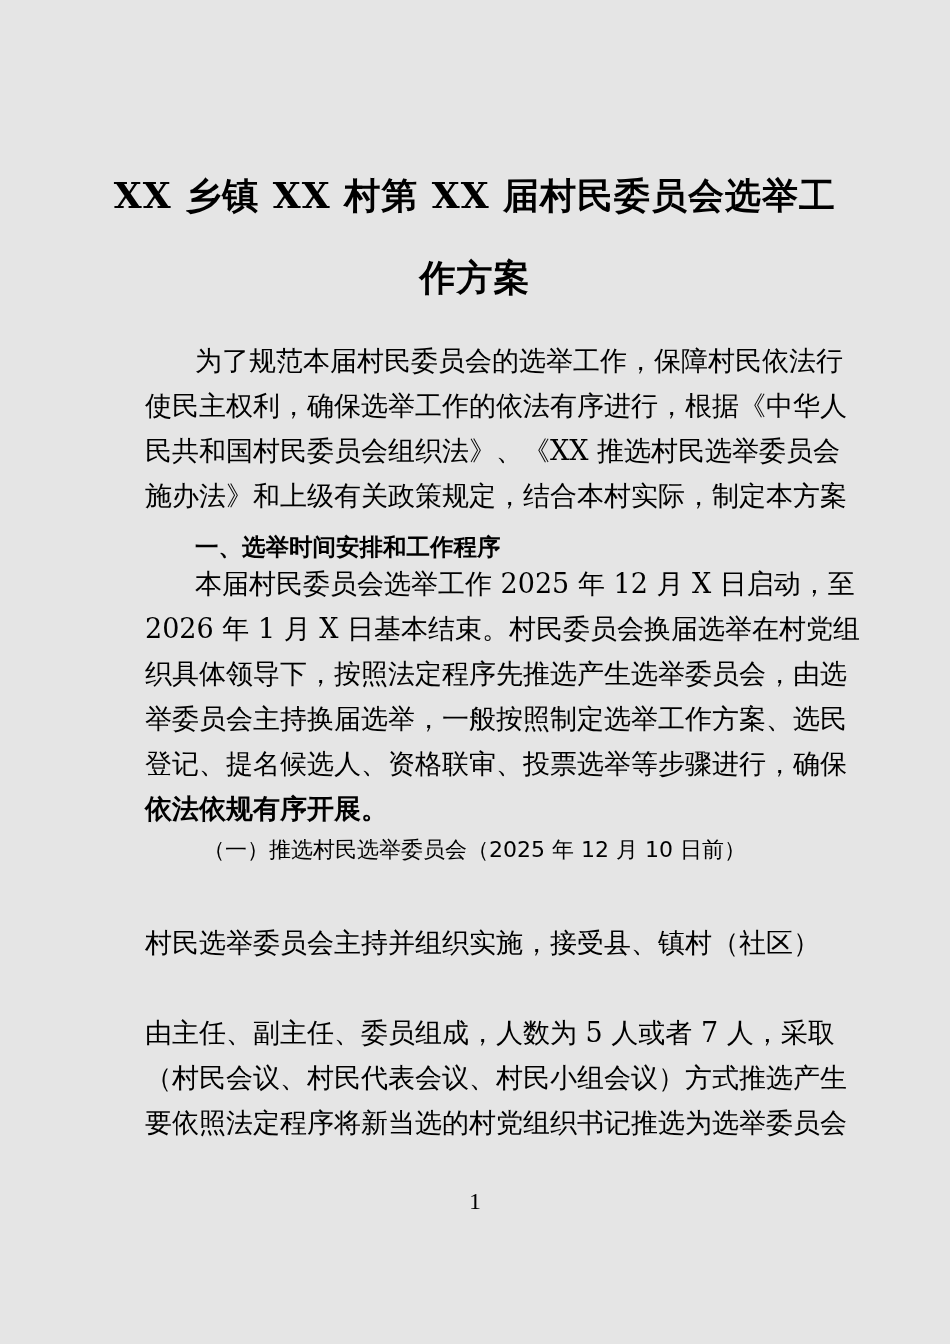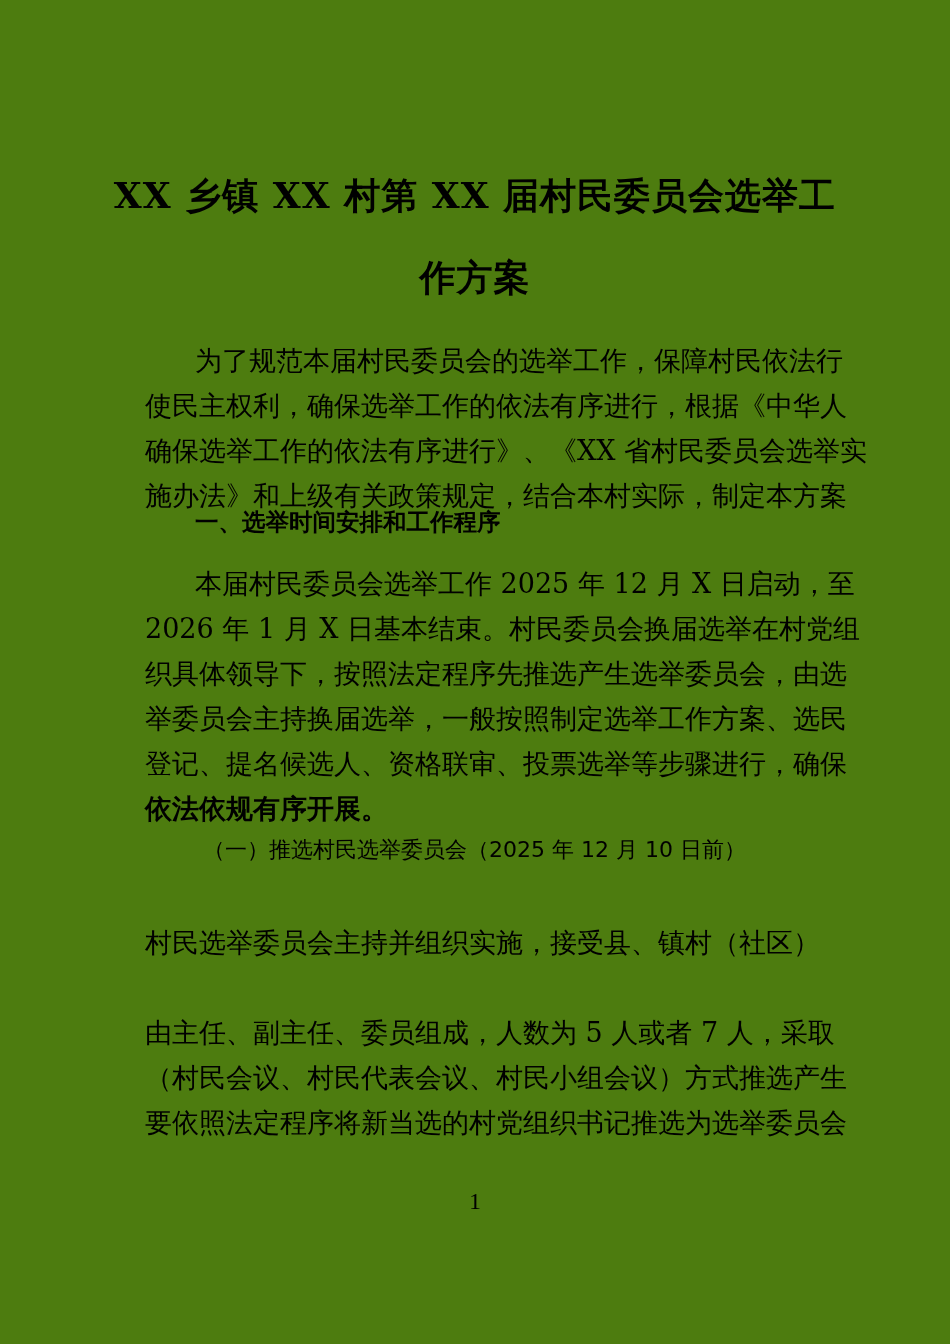--- a/index.html
+++ b/index.html
@@ -1,18 +1,18 @@
 <!DOCTYPE html>
 <html><head>
 <meta charset="utf-8">
 <style>
   html, body { margin: 0; padding: 0; background: #ffffff; }
   body { width: 950px; height: 1344px; position: relative; overflow: hidden;
          font-family: "DejaVu Serif", "Liberation Serif", serif; color: #000; }
-  .page { position: absolute; left: 0; top: 0; width: 950px; height: 1344px; background: #4d7c0f; }
+  .page { position: absolute; left: 0; top: 0; width: 950px; height: 1344px; background: #e5e5e5; }
   .title-line { position: absolute; left: 0; width: 950px; text-align: center;
                 font-size: 36px; font-weight: bold; letter-spacing: 1px; white-space: nowrap; }
   .line { position: absolute; left: 145px; width: 662px; font-size: 27px; white-space: nowrap;
           text-align: justify; text-align-last: justify; letter-spacing: 0; }
   .line.indent { left: 195px; width: 612px; }
   .line.last { text-align-last: left; }
   .heading { position: absolute; left: 195px; font-size: 23.5px; font-weight: bold;
              font-family: "DejaVu Sans", "Liberation Sans", sans-serif; white-space: nowrap; }
   .subheading { position: absolute; left: 203px; font-size: 22px; white-space: nowrap;
                 font-family: "DejaVu Sans", "Liberation Sans", sans-serif; }
@@ -22,24 +22,24 @@
 </head>
 <body>
 
 <div class="page">
 
   <div class="title-line" style="top:172px;">XX 乡镇 XX 村第 XX 届村民委员会选举工</div>
   <div class="title-line" style="top:254px;">作方案</div>
 
   <div class="line indent" style="top:343px;">为了规范本届村民委员会的选举工作，保障村民依法行</div>
   <div class="line" style="top:388px;">使民主权利，确保选举工作的依法有序进行，根据《中华人</div>
-  <div class="line" style="top:433px;">确保选举工作的依法有序进行》、《XX 省村民委员会选举实</div>
+  <div class="line" style="top:433px;">民共和国村民委员会组织法》、《XX 推选村民选举委员会</div>
   <div class="line" style="top:478px;">施办法》和上级有关政策规定，结合本村实际，制定本方案</div>
 
-  <div class="heading" style="top:506px;">一、选举时间安排和工作程序</div>
+  <div class="heading" style="top:531px;">一、选举时间安排和工作程序</div>
 
   <div class="line indent" style="top:566px;">本届村民委员会选举工作 2025 年 12 月 X 日启动，至</div>
   <div class="line" style="top:611px;">2026 年 1 月 X 日基本结束。村民委员会换届选举在村党组</div>
   <div class="line" style="top:656px;">织具体领导下，按照法定程序先推选产生选举委员会，由选</div>
   <div class="line" style="top:701px;">举委员会主持换届选举，一般按照制定选举工作方案、选民</div>
   <div class="line" style="top:746px;">登记、提名候选人、资格联审、投票选举等步骤进行，确保</div>
   <div class="line last" style="top:791px;font-weight:bold;">依法依规有序开展。</div>
 
   <div class="subheading" style="top:835px;">（一）推选村民选举委员会（2025 年 12 月 10 日前）</div>
 

